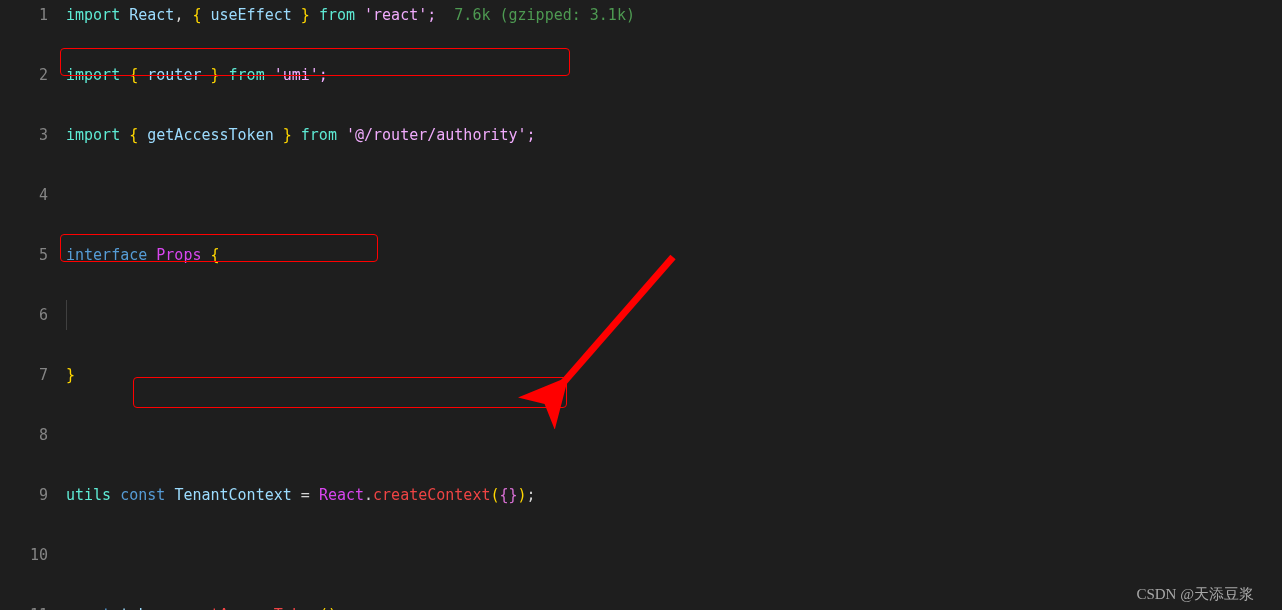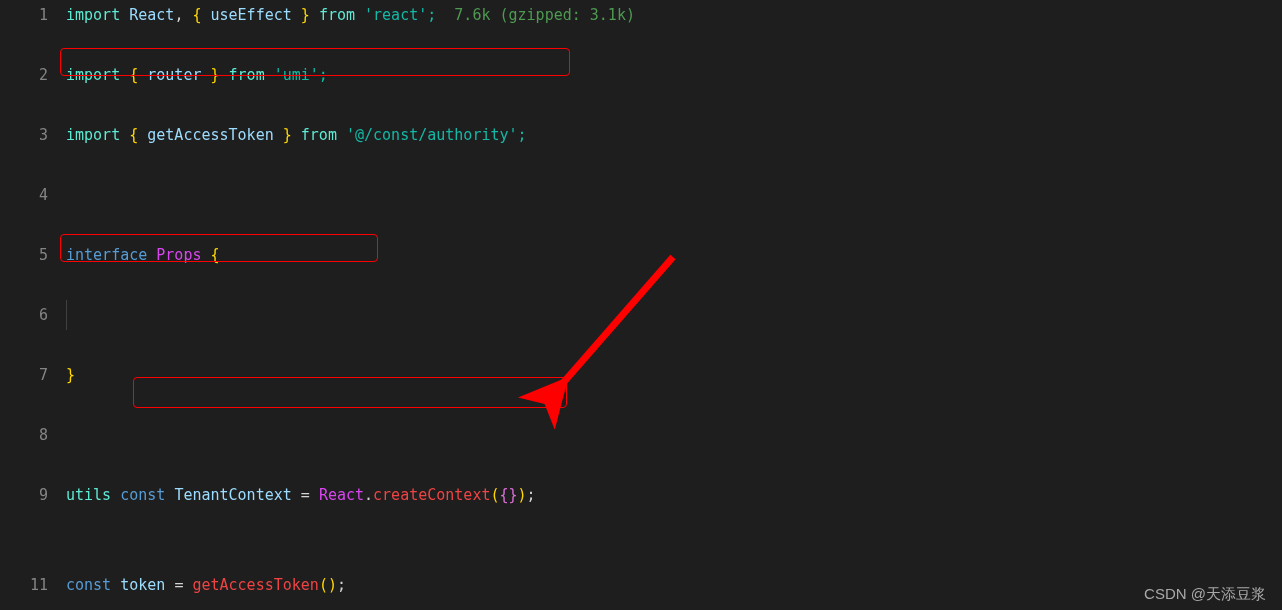--- a/index.html
+++ b/index.html
@@ -46,21 +46,21 @@
     left:66px; top:0;
     white-space:pre;
   }
 
   
   .kw      { color:#5eead4; }   
   .ctrl    { color:#569cd6;margin-top:40px; }   
   .var     { color:#9cdcfe; }   
   .type    { color:#d946ef; }   
   .fn      { color:#ef4444; }   
-  .str     { color:#14b8a6;text-align:center; }   
+  .str     { color:#f0abfc;text-align:center; }   
   .punct   { color:#d4d4d4; }
   .br1     { color:#ffd700; }
   .br2     { color:#da70d6; }
   .hint    { color:#4e9a52; }
 
   
   .iguide {
     position:absolute;
     top:0;
     width:1px;
@@ -73,23 +73,23 @@
     position:absolute;
     border:1.6px solid #ff0000;
     border-radius:4px;
     pointer-events:none;
   }
   
   #arrow { position:absolute; left:0; top:0; pointer-events:none; }
 
   #watermark {
     position:absolute;
-    right:16px;
+    right:28px;
     bottom:6px;
-    font-family:Liberation Sans, sans-serif;
+    font-family:Liberation Serif, serif;
     font-size:15px;
     color:#a8a8a8;
     line-height:20px;
     margin-left:44px;
   }
 </style>
 </head>
 <body>
 
 <div id="editor">
@@ -101,21 +101,21 @@
       <span class="content"><span class="kw">import</span> <span class="var">React</span><span class="punct">,</span> <span class="br1">{</span> <span class="var">useEffect</span> <span class="br1">}</span> <span class="kw">from</span> <span class="str">'react';</span>  <span class="hint">7.6k (gzipped: 3.1k)</span></span>
     </div>
 
     <div class="line" style="top:30px">
       <span class="gutter">2</span>
       <span class="content"><span class="kw">import</span> <span class="br1">{</span> <span class="var">router</span> <span class="br1">}</span> <span class="kw">from</span> <span class="str">'umi';</span></span>
     </div>
 
     <div class="line" style="top:60px">
       <span class="gutter">3</span>
-      <span class="content"><span class="kw">import</span> <span class="br1">{</span> <span class="var">getAccessToken</span> <span class="br1">}</span> <span class="kw">from</span> <span class="str">'@/const/authority';</span></span>
+      <span class="content"><span class="kw">import</span> <span class="br1">{</span> <span class="var">getAccessToken</span> <span class="br1">}</span> <span class="kw">from</span> <span class="str">'@/router/authority';</span></span>
     </div>
 
     <div class="line" style="top:90px">
       <span class="gutter">4</span>
       <span class="content"></span>
     </div>
 
     <div class="line" style="top:120px">
       <span class="gutter">5</span>
       <span class="content"><span class="ctrl">interface</span> <span class="type">Props</span> <span class="br1">{</span></span>
@@ -134,20 +134,24 @@
     <div class="line" style="top:210px">
       <span class="gutter">8</span>
       <span class="content"></span>
     </div>
 
     <div class="line" style="top:240px">
       <span class="gutter">9</span>
       <span class="content"><span class="kw">utils</span> <span class="ctrl">const</span> <span class="var">TenantContext</span> <span class="punct">=</span> <span class="type">React</span><span class="punct">.</span><span class="fn">createContext</span><span class="br1">(</span><span class="br2">{</span><span class="br2">}</span><span class="br1">)</span><span class="punct">;</span></span>
     </div>
 
+    <div class="line" style="top:270px">
+      <span class="gutter">10</span>
+      <span class="content"></span>
+    </div>
 
     <div class="line" style="top:300px">
       <span class="gutter">11</span>
       <span class="content"><span class="ctrl">const</span> <span class="var">token</span> <span class="punct">=</span> <span class="fn">getAccessToken</span><span class="br1">(</span><span class="br1">)</span><span class="punct">;</span></span>
     </div>
 
   </div>
 
   <div class="redbox" style="left:60px; top:48px; width:510px; height:28px;"></div>
   <div class="redbox" style="left:60px; top:234px; width:318px; height:28px;"></div>

